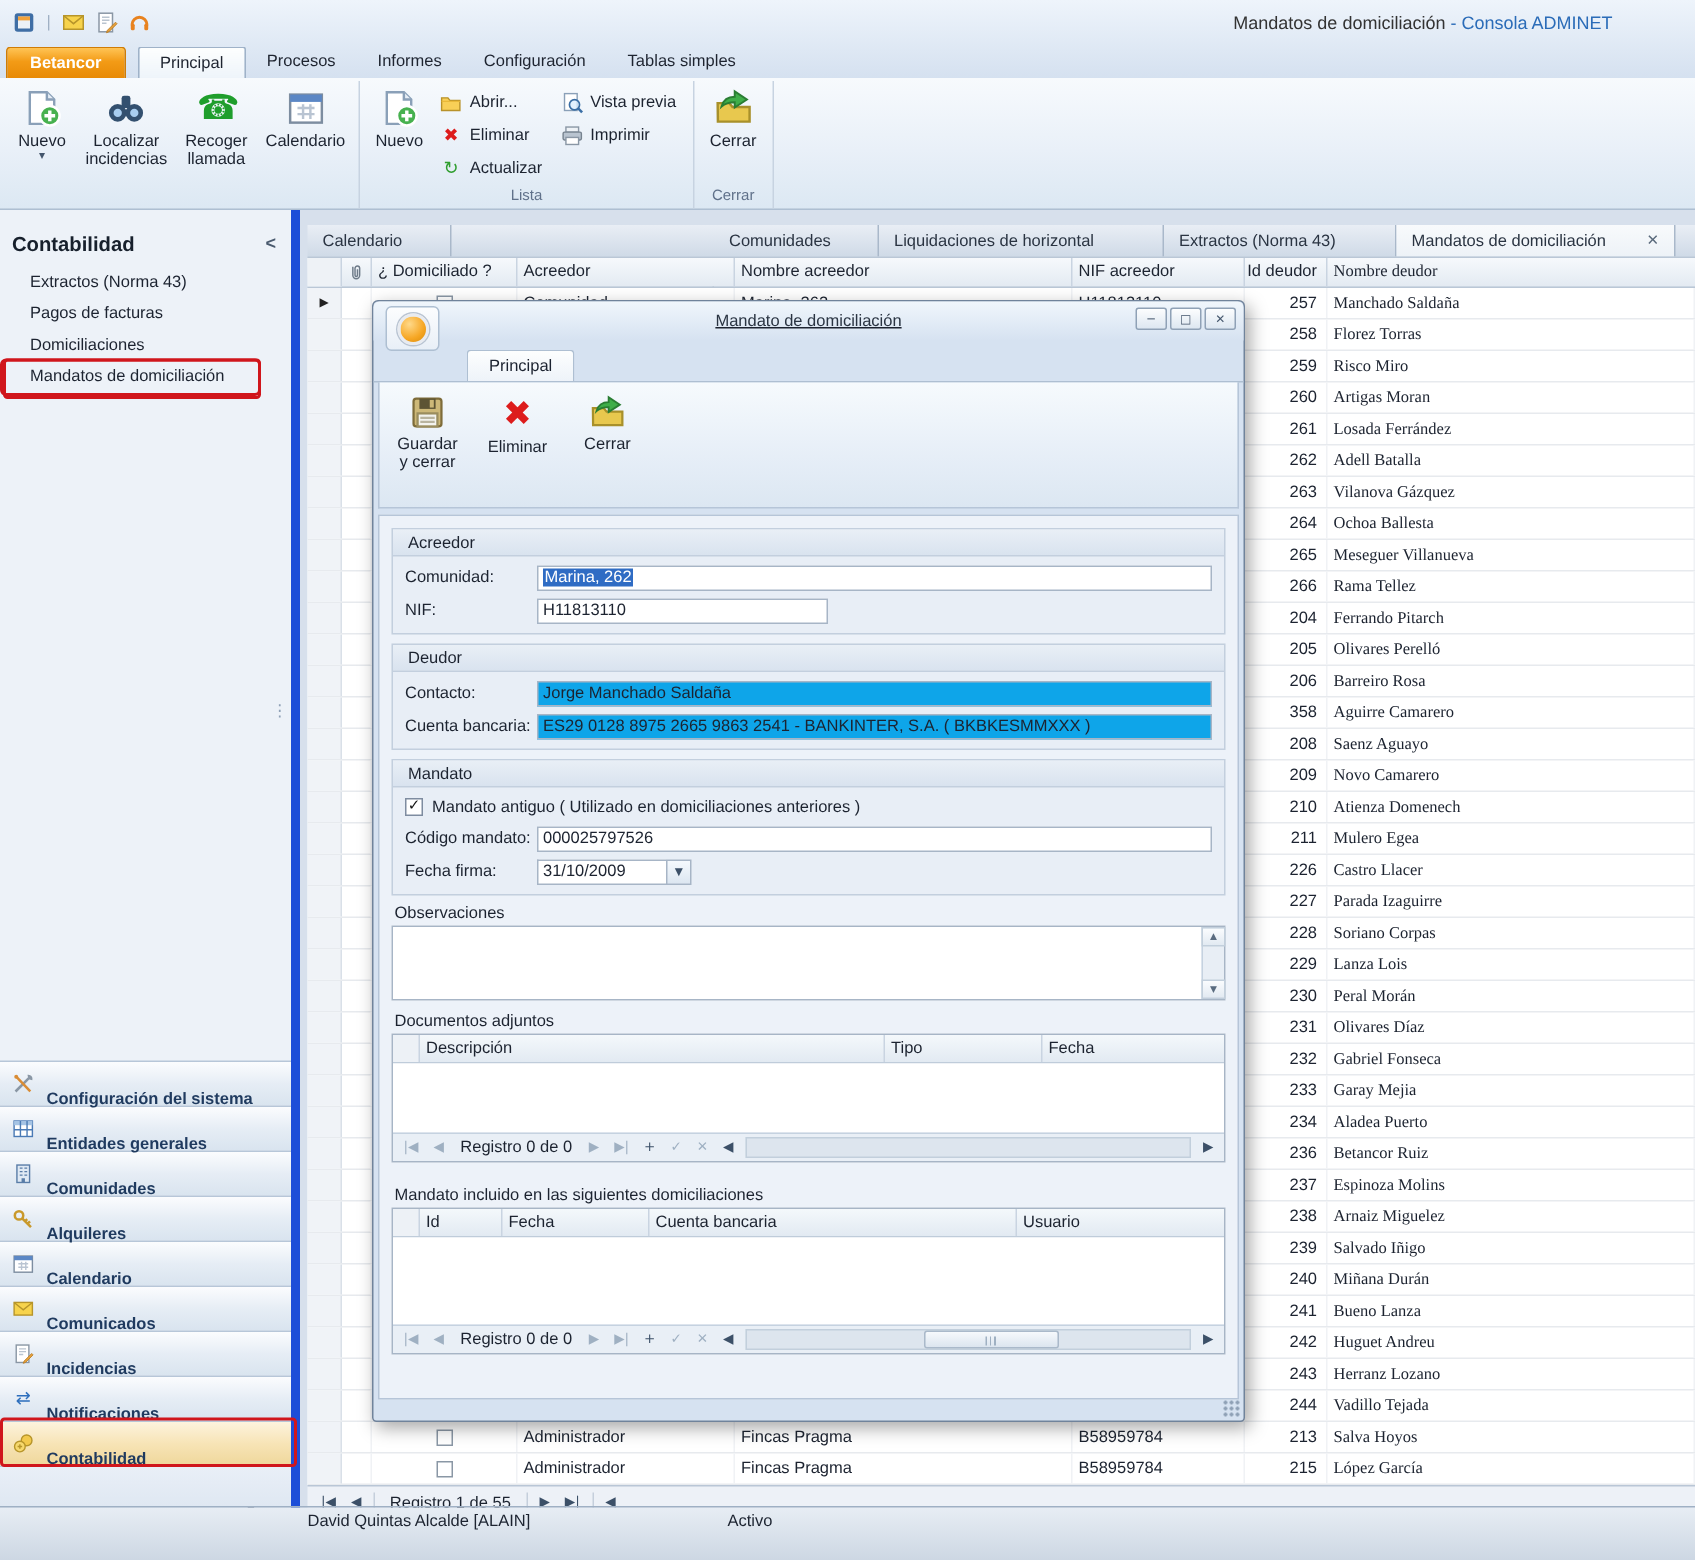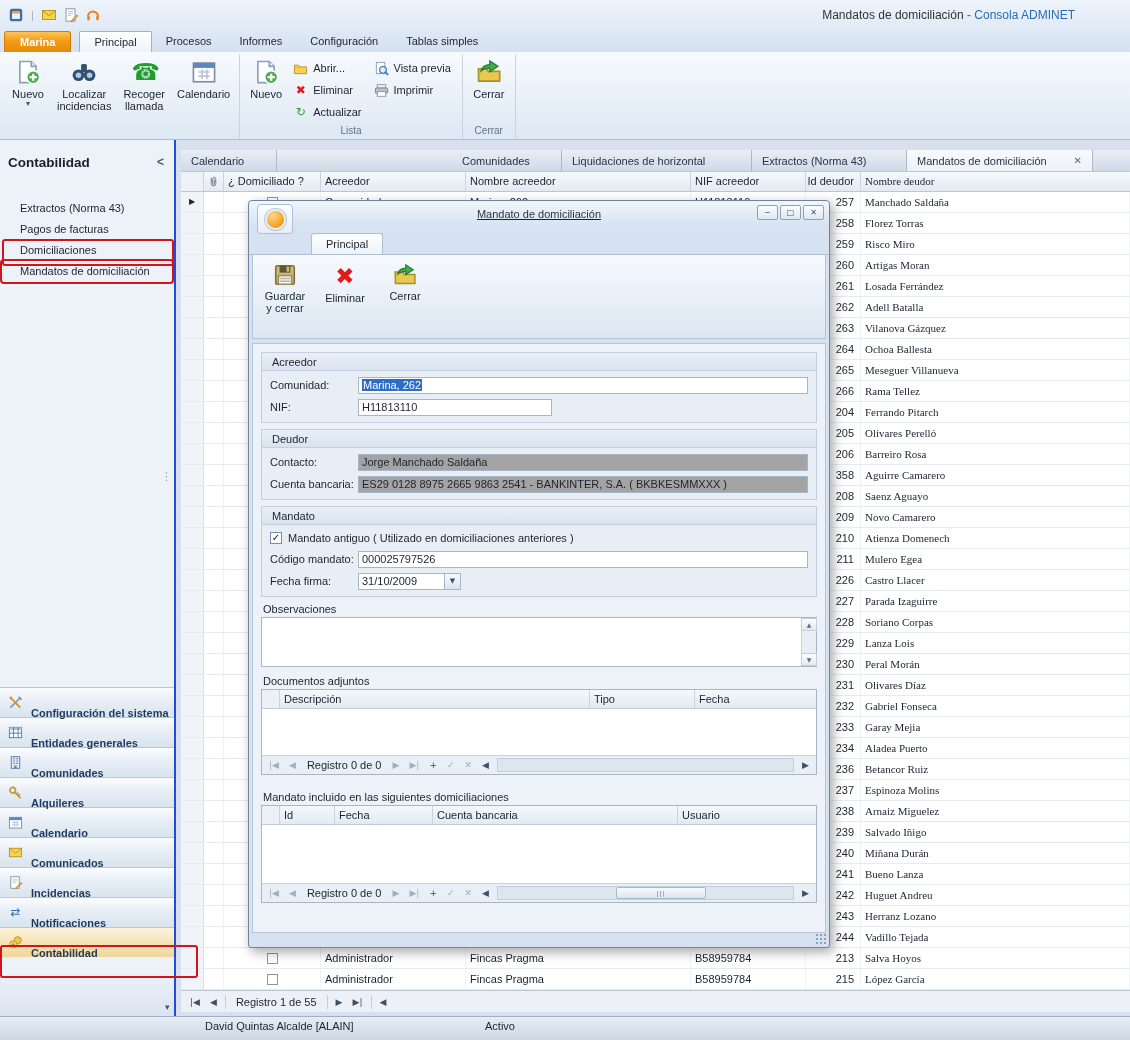--- a/index.html
+++ b/index.html
@@ -36,22 +36,22 @@
   .bigbtn .ic { margin-bottom:3px; }
   .bblbl { white-space:pre-line; text-align:center; line-height:12px; }
   .caret { font-size:8px; line-height:7px; color:#44566c; font-family:"DejaVu Sans",sans-serif; }
   .smcol { display:flex; flex-direction:column; padding-top:3px; }
   .smbtn { display:flex; align-items:center; height:22px; padding:0 8px 0 4px; border-radius:2px; }
   .smbtn .ic { margin-right:5px; }
 
   
   .main { display:flex; height:880px; }
 
-  .sidebar { width:176px; background:#edf2f8; border-right:2px solid #1d4ed8; display:flex;
-    flex-direction:column; padding-top:10px; position:relative;gap:20px; }
+  .sidebar { width:200px; background:#edf2f8; border-right:6px solid #1d4ed8; display:flex;
+    flex-direction:column; padding-top:10px; position:relative; }
   .sb-header { display:flex; align-items:center; height:24px; padding:0 10px 0 8px; }
   .sb-title { flex:1; font-size:13.5px; font-weight:bold; color:#17202c; }
   .sb-collapse { color:#4a5a6e; font-weight:bold; font-size:12px; }
   .sb-items { margin-top:4px; }
   .sb-item { height:21px; line-height:21px; padding-left:18px; width:176px; margin-left:2px; white-space:nowrap; }
   .sb-item.annotated { outline:2px solid #d0161c; border-radius:2px; width:170px; }
   .sb-spacer { flex:1; position:relative; }
   .splitter-dots { position:absolute; right:2px; top:46%; color:#8fa1b6; font-family:"DejaVu Sans",sans-serif; }
   .nav-item { height:30px; display:flex; align-items:center; padding-left:8px; border-top:1px solid #b7c6d8;
     background:linear-gradient(#fbfcfe,#e6edf5 50%,#d9e4ef); }
@@ -89,21 +89,21 @@
   .gc.c1 { display:block; }
   .gc.c2 { display:flex; align-items:center; justify-content:center; padding:0; }
   .gcb { width:11px; height:11px; border:1px solid #8a97a5; background:#fff; display:block; }
   .gfoot { height:22px; background:#edf1f7; border-top:1px solid #b9c6d6; display:flex; align-items:center; padding-left:4px; }
   .vg { font-family:"DejaVu Sans",sans-serif; font-size:9px; color:#3c5068; padding:0 5px; }
   .vg.dis { color:#9fb0c2; }
   .vsep { width:1px; height:14px; background:#c5cfdc; margin:0 3px; }
   .gfoot .ntext { padding:0 7px; }
 
   
-  .statusbar { position:absolute; left:0; right:0; bottom:0; height:24px;
+  .statusbar { position:absolute; left:0; right:0; bottom:0; height:36px;
     background:linear-gradient(#e7edf4,#cdd7e3); border-top:1px solid #9fb0c4;text-align:right; }
   .st-user { position:absolute; left:205px; top:3px; }
   .st-state { position:absolute; left:485px; top:3px; }
 
   
   .dialog { position:absolute; left:248px; top:200px; width:582px; height:748px; z-index:50;
     background:#d6e2f1; border:1px solid #70839b; border-radius:4px 4px 3px 3px;
     box-shadow:3px 4px 12px rgba(0,0,0,.35); display:flex; flex-direction:column; }
   .dlg-title { height:26px; position:relative; background:linear-gradient(#f0f6fc,#d6e2f1); border-radius:4px 4px 0 0;text-decoration:underline; }
   .dlg-title-text { text-align:center; line-height:26px; color:#2a3442; }
@@ -129,21 +129,21 @@
     background-image:radial-gradient(circle,#8fa1b6 1.1px,transparent 1.3px); background-size:4px 4px; }
 
   .grp { border:1px solid #c3cfde; background:#e8eef6; margin:0 8px 6px; }
   .grp-cap { height:18px; line-height:18px; padding-left:10px; background:linear-gradient(#e9eff6,#d9e3ef);
     border-bottom:1px solid #c3cfde; }
   .grp-body { padding:3px 8px 4px; }
   .frow { display:flex; align-items:center; height:22px; }
   .flabel { width:88px; flex:none; white-space:nowrap; }
   .fbox { flex:1; height:17px; line-height:15px; border:1px solid #a7b5c6; background:#fff; padding:0 3px;
     overflow:hidden; white-space:nowrap; }
-  .fbox.ro { background:#a3a3a3; }
+  .fbox.ro { background:#0ea5e9; }
   .fbox.short { flex:none; width:194px; }
   .selval { background:#2f6cc4; color:#fff; padding:0 1px; }
   .cbx { width:12px; height:12px; flex:none; border:1px solid #7e8ca0; background:#fff; font-size:10px;
     line-height:10px; text-align:center; margin-right:6px; color:#111; font-family:"DejaVu Sans",sans-serif; }
   .combo { display:flex; }
   .combo .fbox { width:86px; flex:none; border-right:none; }
   .ddbtn { width:17px; height:17px; border:1px solid #a7b5c6; text-align:center; line-height:15px; font-size:7px;
     color:#3c5068; background:linear-gradient(#f5f9fd,#dce6f1); font-family:"DejaVu Sans",sans-serif; }
   .slabel { margin:2px 10px 2px; display:block; }
   .obs { margin:0 8px; height:50px; border:1px solid #a7b5c6; background:#fff; position:relative; }
@@ -212,21 +212,21 @@
               <rect x="11.2" y="8.8" width="2.6" height="4.4" rx="1" fill="#e8821e"></rect>
             </svg>
           </i>
       </div>
       <div class="tb-title">
         <span>Mandatos de domiciliación</span>
         <span class="suffix">- Consola ADMINET</span>
       </div>
     </div>
     <div class="tabs">
-      <div class="apptab">Marina</div>
+      <div class="apptab">Betancor</div>
 
       <span id="rtabs" style="display:flex;align-items:flex-end;">
           <div class="rtab active">Principal</div>
           <div class="rtab">Procesos</div>
           <div class="rtab">Informes</div>
           <div class="rtab">Configuración</div>
           <div class="rtab">Tablas simples</div>
         </span>
     </div>
   </div>

